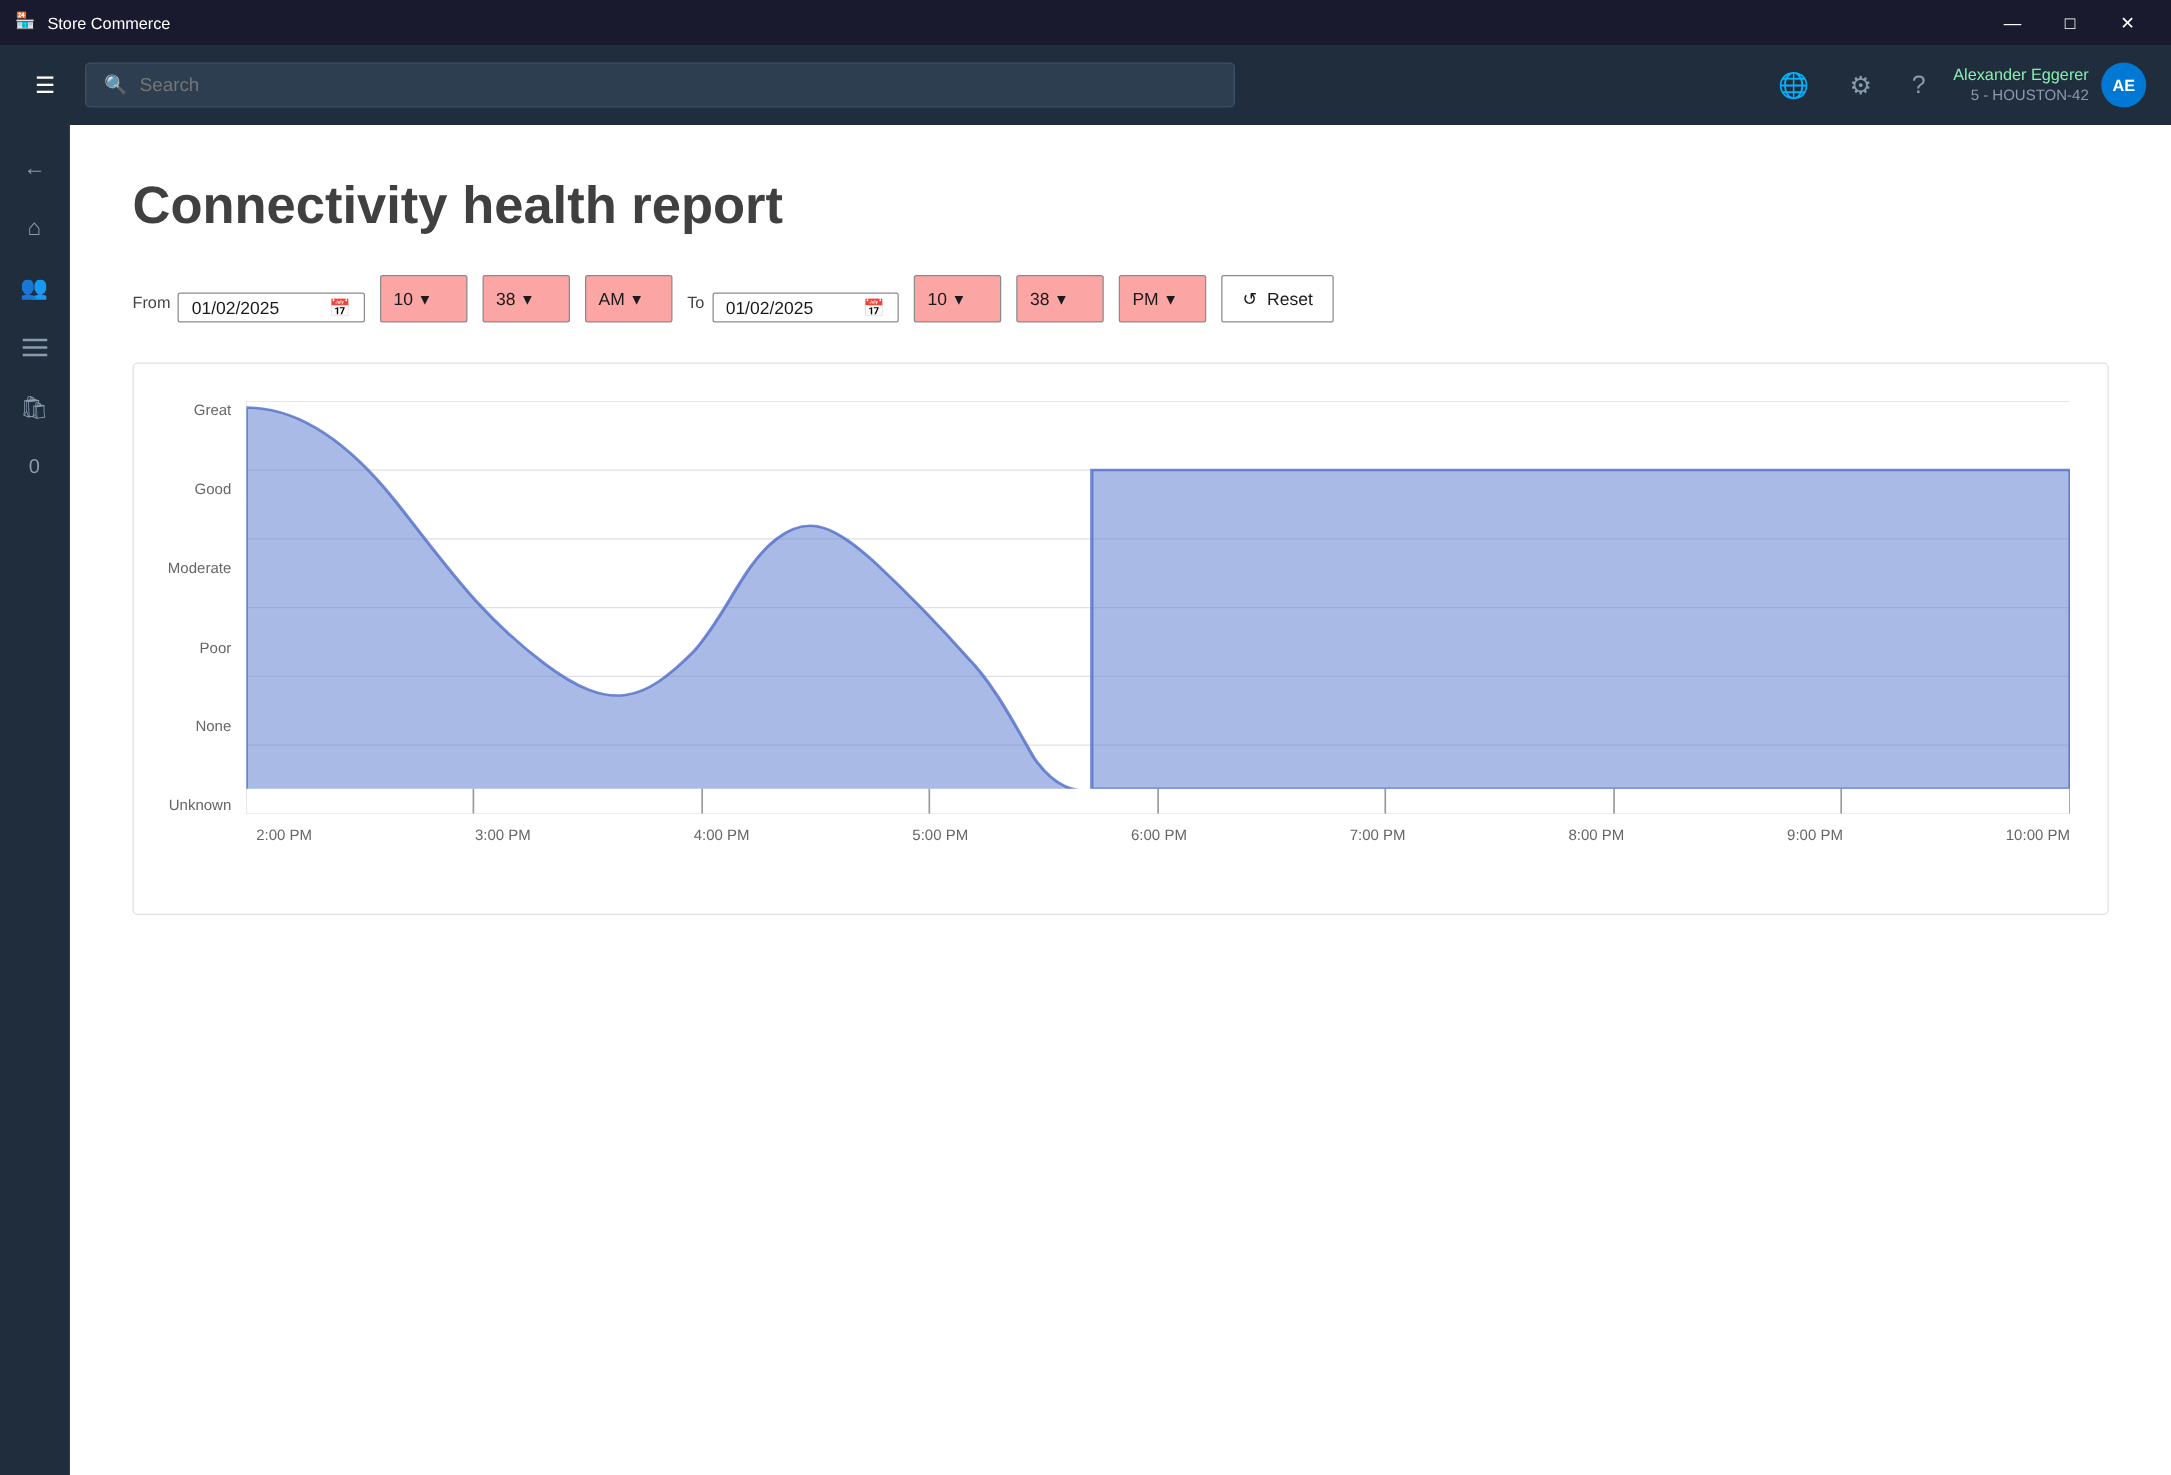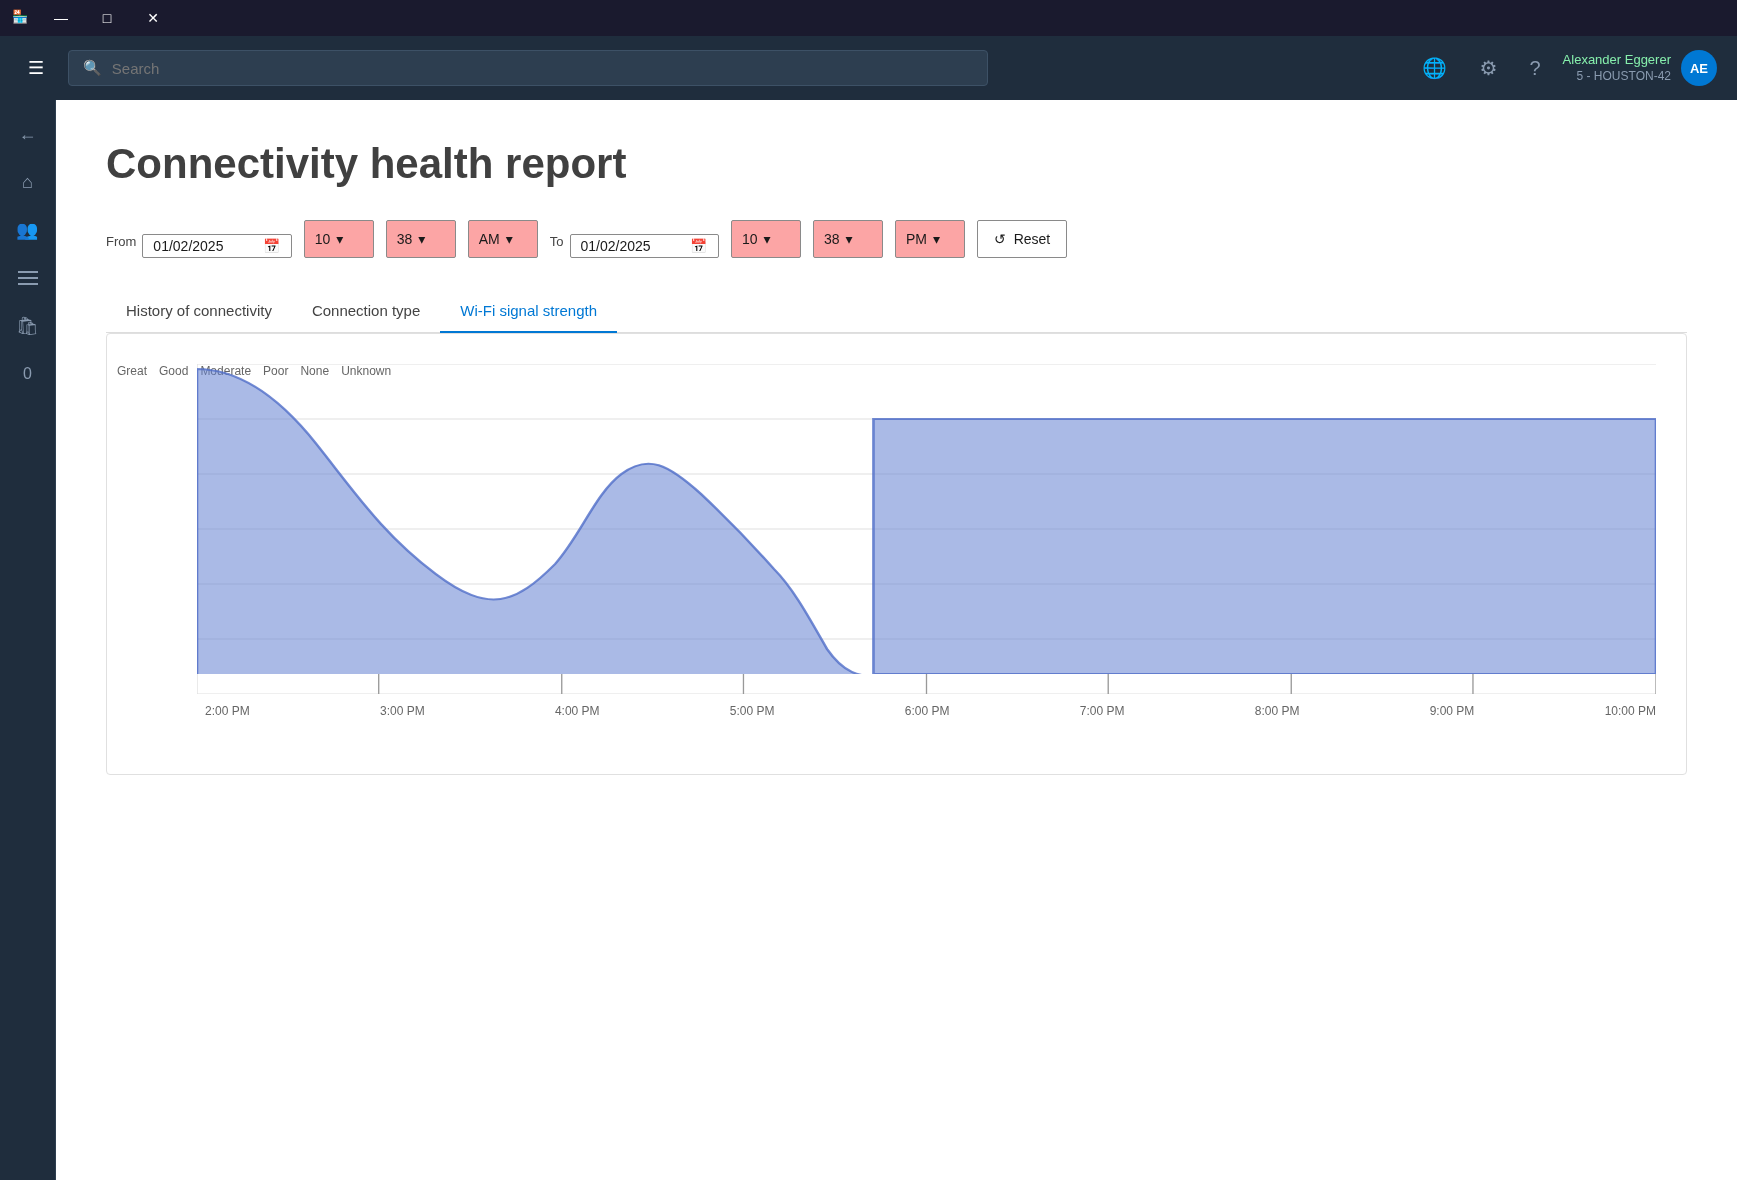--- a/index.html
+++ b/index.html
@@ -102,40 +102,41 @@
     
     .chart-container {
       background: #fff; border: 1px solid #e0e0e0; border-radius: 4px;
       padding: 30px 30px 30px 10px; margin-top: 0; position: relative;
     }
     .chart-area {
       position: relative; width: 100%; height: 380px;
     }
     .y-axis {
       position: absolute; left: 0; top: 0; bottom: 50px; width: 80px;
-      display: flex; flex-direction: row; justify-content: space-between;
+      display: flex; flex-direction: column; justify-content: space-between;
     }
     .y-label {
       font-size: 12px; color: #666; text-align: right; padding-right: 12px;
     }
     .chart-plot {
       position: absolute; left: 80px; right: 0; top: 0; bottom: 50px;
     }
     .x-axis {
       position: absolute; left: 88px; right: 0; bottom: 0; height: 50px;
       display: flex; justify-content: space-between; align-items: flex-start; padding-top: 10px;
     }
     .x-label { font-size: 12px; color: #666; text-align: center; }
     svg.chart-svg { width: 100%; height: 100%; }
   </style>
 </head>
 <body>
 
 <div class="title-bar">
   <span class="title-bar-icon">🏪</span>
+  <span class="title-bar-title">Store Commerce</span>
   <div class="title-bar-controls">
     <button class="title-bar-btn">—</button>
     <button class="title-bar-btn">□</button>
     <button class="title-bar-btn close">✕</button>
   </div>
 </div>
 
 <div class="top-nav">
   <button class="hamburger-btn">
     <span>☰</span>
@@ -227,25 +228,20 @@
         <span>PM</span>
         <span class="chevron">▾</span>
       </div>
 
       <button class="reset-btn">
         <span>↺</span>
         <span>Reset</span>
       </button>
     </div>
 
-    <div class="tabs">
-      <div class="tab">History of connectivity</div>
-      <div class="tab">Connection type</div>
-      <div class="tab active">Wi-Fi signal strength</div>
-    </div>
 
     <div class="chart-container">
       <div class="chart-area">
 
         <div class="y-axis">
           <span class="y-label">Great</span>
           <span class="y-label">Good</span>
           <span class="y-label">Moderate</span>
           <span class="y-label">Poor</span>
           <span class="y-label">None</span>

